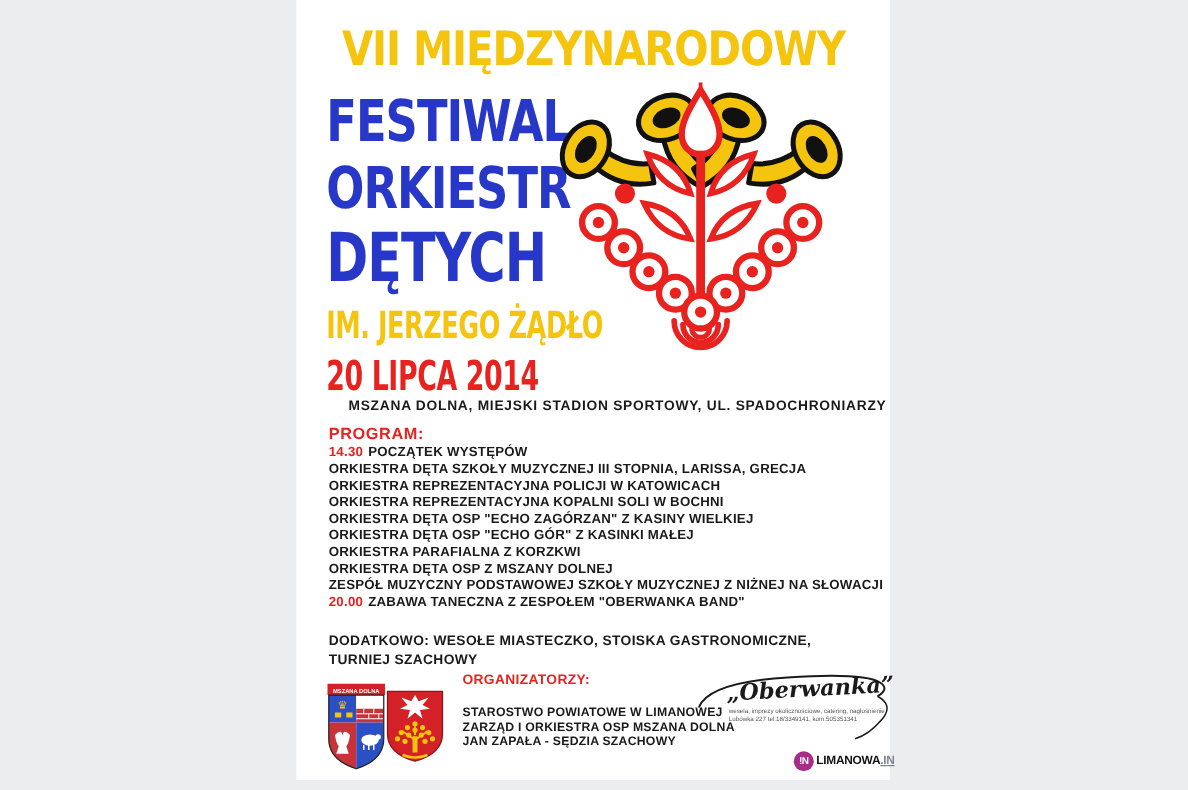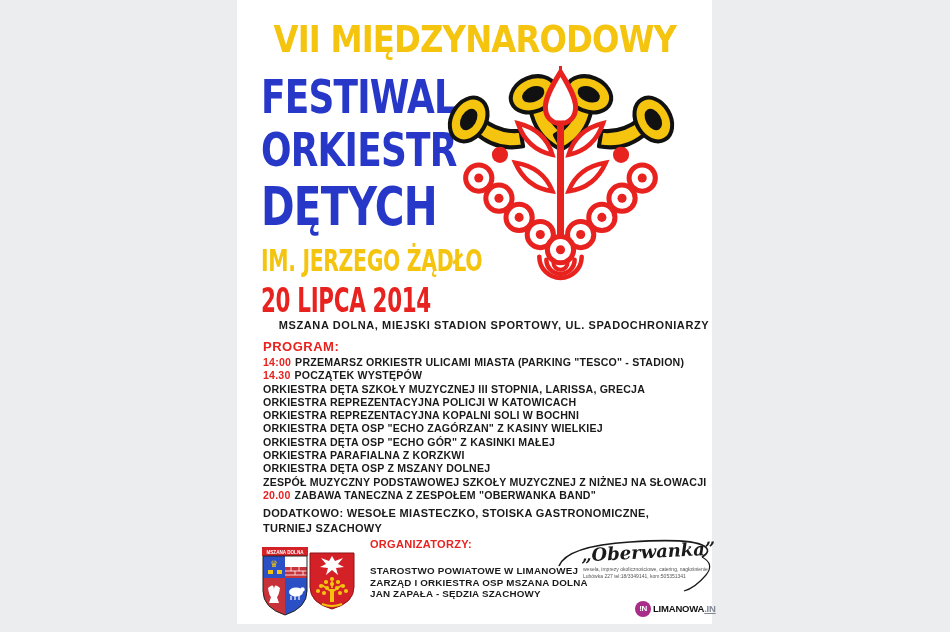--- a/index.html
+++ b/index.html
@@ -105,21 +105,20 @@
         <path d="M101,193 A21,21 0 0 0 143,193" fill="none" stroke="#e8221f" stroke-width="4.5" stroke-linecap="round"></path>
         <path d="M108,196 A14,14 0 0 0 136,196" fill="none" stroke="#e8221f" stroke-width="4.5" stroke-linecap="round"></path>
         <path d="M115,199 A7,7 0 0 0 129,199" fill="none" stroke="#e8221f" stroke-width="4" stroke-linecap="round"></path>
       </g>
     </svg>
 
     <div class="loc">MSZANA DOLNA, MIEJSKI STADION SPORTOWY, UL. SPADOCHRONIARZY</div>
 
     <div class="progHead">PROGRAM:</div>
     <div class="progList">
-      <div class="pline"><span class="time">14:00</span><span>PRZEMARSZ ORKIESTR ULICAMI MIASTA (PARKING "TESCO" - STADION)</span></div>
       <div class="pline"><span class="time">14.30</span><span>POCZĄTEK WYSTĘPÓW</span></div>
       <div class="pline"><span class="time"></span><span>ORKIESTRA DĘTA SZKOŁY MUZYCZNEJ III STOPNIA, LARISSA, GRECJA</span></div>
       <div class="pline"><span class="time"></span><span>ORKIESTRA REPREZENTACYJNA POLICJI W KATOWICACH</span></div>
       <div class="pline"><span class="time"></span><span>ORKIESTRA REPREZENTACYJNA KOPALNI SOLI W BOCHNI</span></div>
       <div class="pline"><span class="time"></span><span>ORKIESTRA DĘTA OSP "ECHO ZAGÓRZAN" Z KASINY WIELKIEJ</span></div>
       <div class="pline"><span class="time"></span><span>ORKIESTRA DĘTA OSP "ECHO GÓR" Z KASINKI MAŁEJ</span></div>
       <div class="pline"><span class="time"></span><span>ORKIESTRA PARAFIALNA Z KORZKWI</span></div>
       <div class="pline"><span class="time"></span><span>ORKIESTRA DĘTA OSP Z MSZANY DOLNEJ</span></div>
       <div class="pline"><span class="time"></span><span>ZESPÓŁ MUZYCZNY PODSTAWOWEJ SZKOŁY MUZYCZNEJ Z NIŻNEJ NA SŁOWACJI</span></div>
       <div class="pline"><span class="time">20.00</span><span>ZABAWA TANECZNA Z ZESPOŁEM "OBERWANKA BAND"</span></div>

